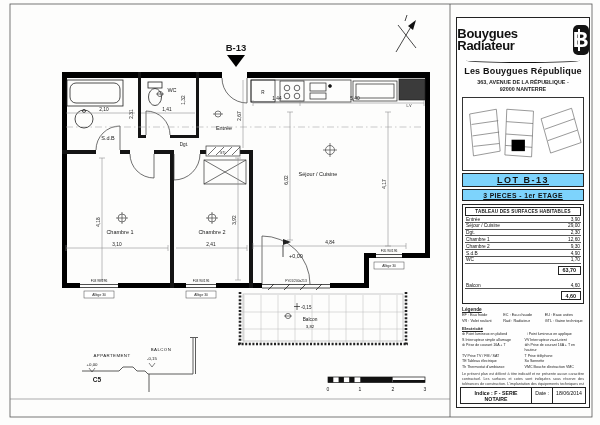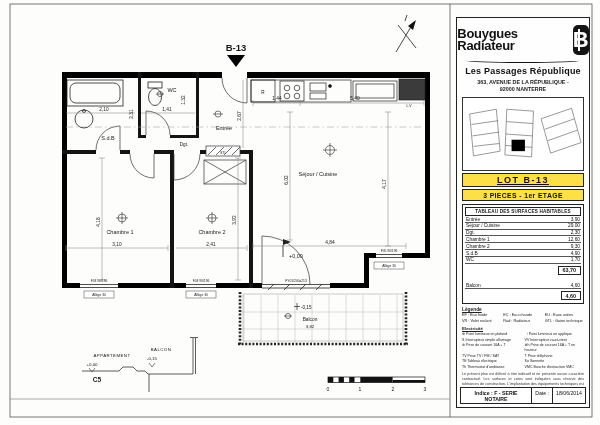--- a/index.html
+++ b/index.html
@@ -10,21 +10,21 @@
   
   .panel{position:absolute;left:456px;top:17px;width:134px;height:391px;border:1px solid #222;background:#fefefe;box-sizing:border-box;}
   .brand{display:flex;align-items:center;justify-content:center;padding:7px 4px 2px 4px;gap:48px;}
   .brand-txt{font-weight:bold;font-size:13px;line-height:.95;letter-spacing:-.3px;}
   .logo{width:28px;height:30px;background:#141414;border-radius:5px;margin-left:7px;position:relative;color:#fff;font-weight:bold;font-size:22px;display:flex;align-items:center;justify-content:center;}
   .logo-slit{position:absolute;left:5px;top:4px;width:2.5px;height:22px;background:#fff;}
   .swoosh{height:4px;border-bottom:1.5px solid #111;border-radius:50%;width:86%;margin:1px auto 0 auto;}
   .project{font-size:9px;font-weight:bold;text-align:center;margin-top:3px;letter-spacing:.2px;}
   .addr{font-size:5.4px;font-weight:bold;text-align:center;margin-top:3px;line-height:1.3;color:#222;}
   .keyplan{margin:4px 5px 2px 5px;border:1px solid #333;height:72px;background:#fff;}
-  .bar{border:1px solid #222;margin:2px 5px;text-align:center;background:#fde047;}
+  .bar{border:1px solid #222;margin:2px 5px;text-align:center;background:#7dd3fc;text-decoration:underline;}
   .bar.lot{font-size:9px;font-weight:bold;letter-spacing:1.5px;padding:1px 0;}
   .bar.lot span{text-decoration:underline;}
   .bar.pieces{font-size:6.8px;font-weight:bold;letter-spacing:.4px;padding:1.5px 0;}
   .surf{margin:3px 5px;border:1px solid #222;padding:2px;background:#fff;}
   .surf-title{border:1px solid #222;font-size:4.6px;font-weight:bold;text-align:center;padding:1px 0;letter-spacing:.2px;}
   .srow{display:flex;justify-content:space-between;border-bottom:.5px solid #555;font-size:4.8px;padding:.6px 1px .2px 1px;}
   .stot{display:flex;justify-content:flex-end;margin:2px 0 1px 0;}
   .stot span{border:1px solid #222;font-weight:bold;font-size:5.4px;padding:.5px 4px;}
   .sgap{height:7px;}
   .leg{margin:1px 5px;font-size:3.8px;color:#222;}
@@ -323,21 +323,21 @@
     <div class="brand-txt">
       <div>Bouygues</div>
       <div>Radiateur</div>
     </div>
     <div class="logo">
       <span>B</span>
       <div class="logo-slit"></div>
     </div>
   </div>
   <div class="swoosh"></div>
-  <div class="project">Les Passages République</div>
+  <div class="project">Les Bouygues République</div>
   <div class="addr">
     <div>363, AVENUE DE LA RÉPUBLIQUE -</div>
     <div>92000 NANTERRE</div>
   </div>
 
   <div class="keyplan">
     <svg width="100%" height="100%" viewBox="0 0 126 70">
       <g stroke="#666" stroke-width="0.7" fill="none">
         <polygon points="7,14 35,9 39,53 11,58"></polygon>
         <line x1="9" y1="25" x2="37" y2="21"></line>

